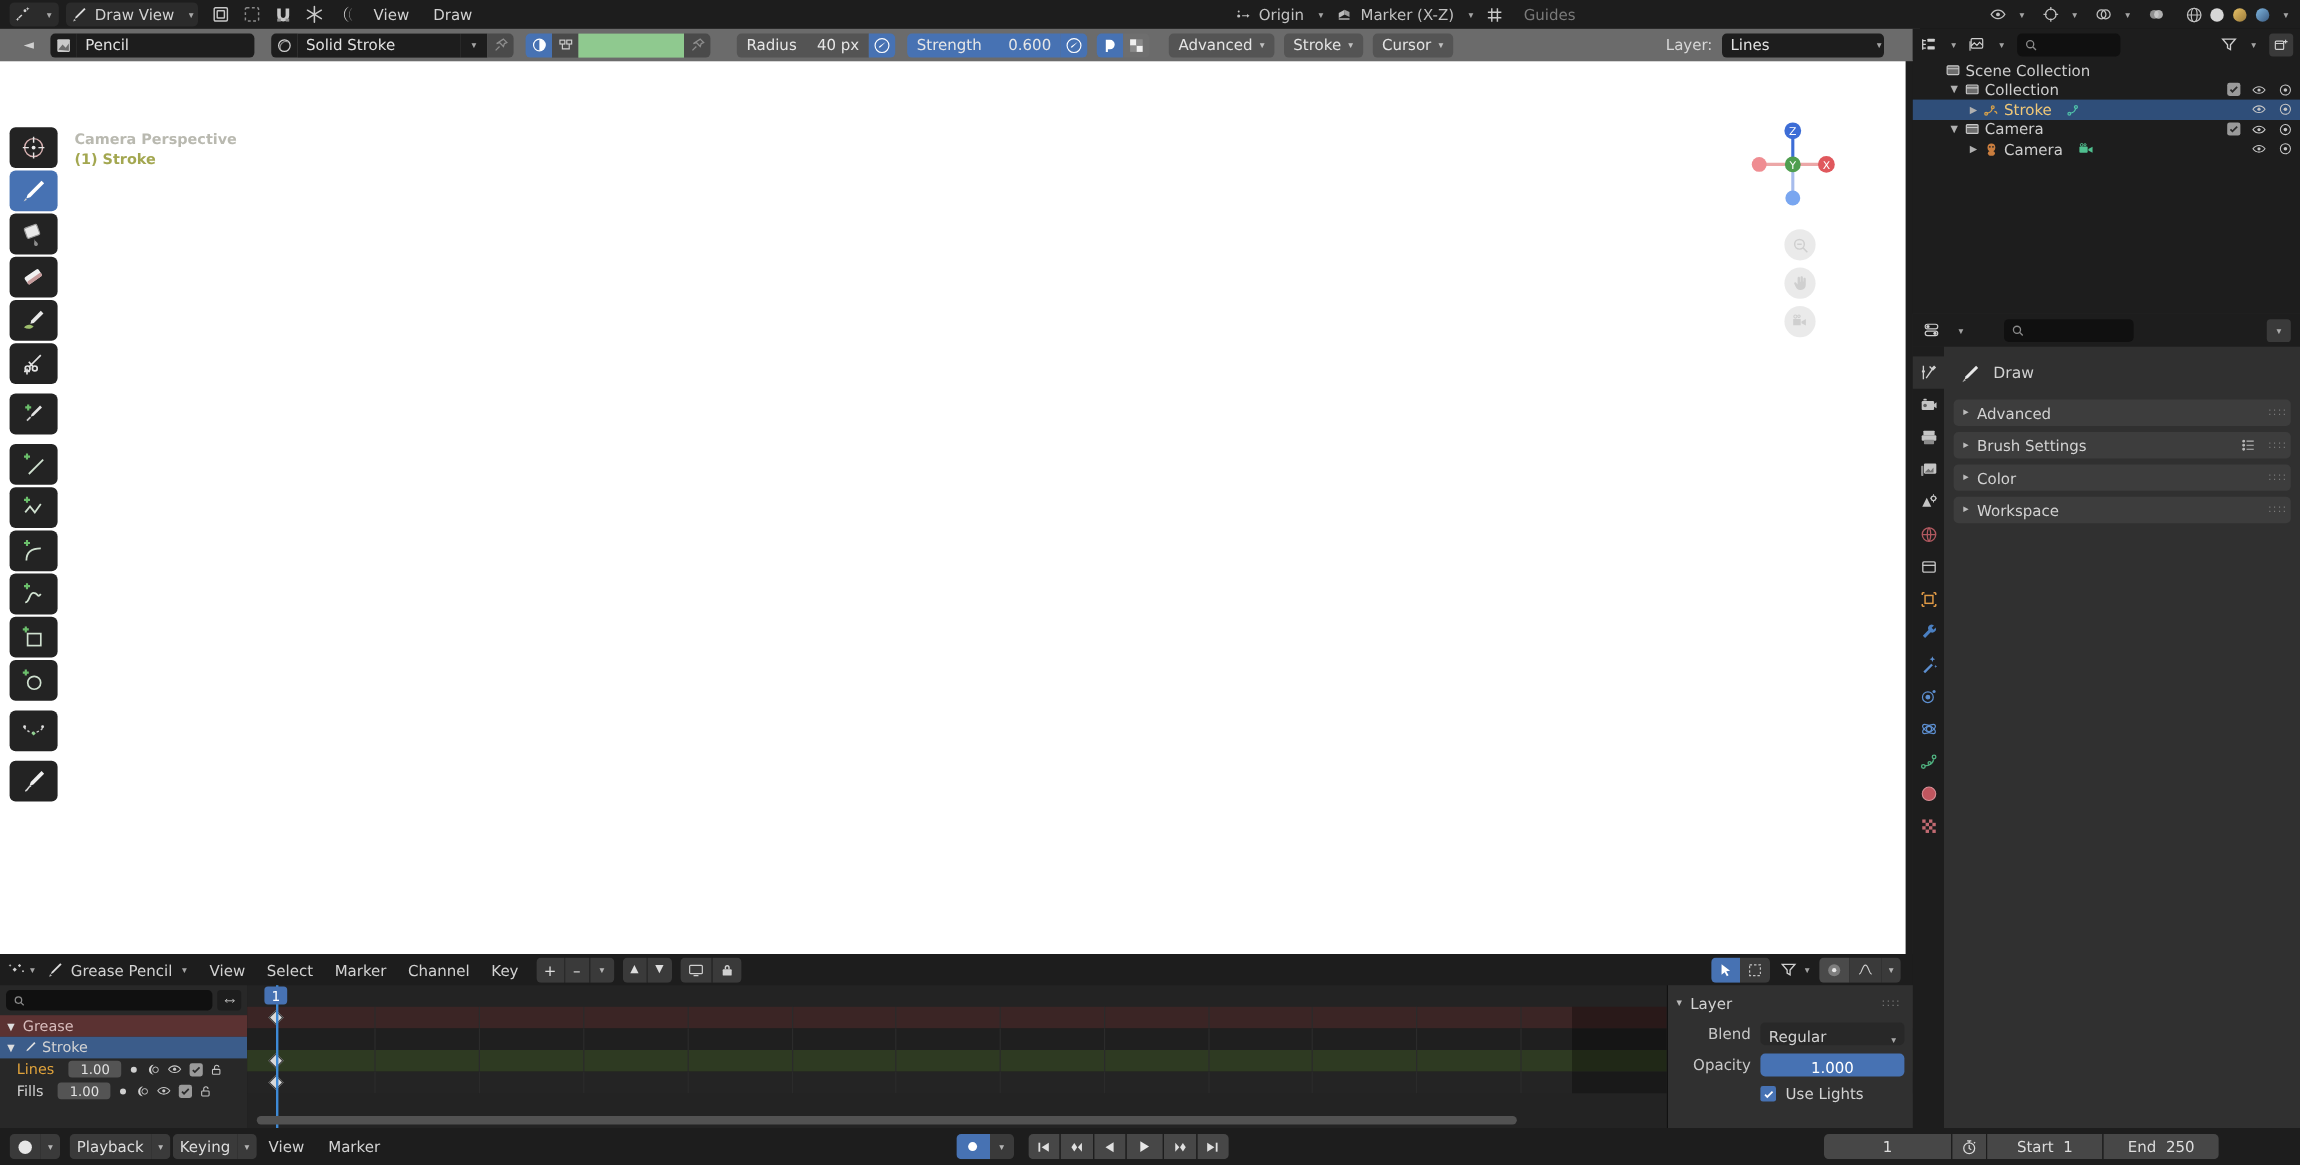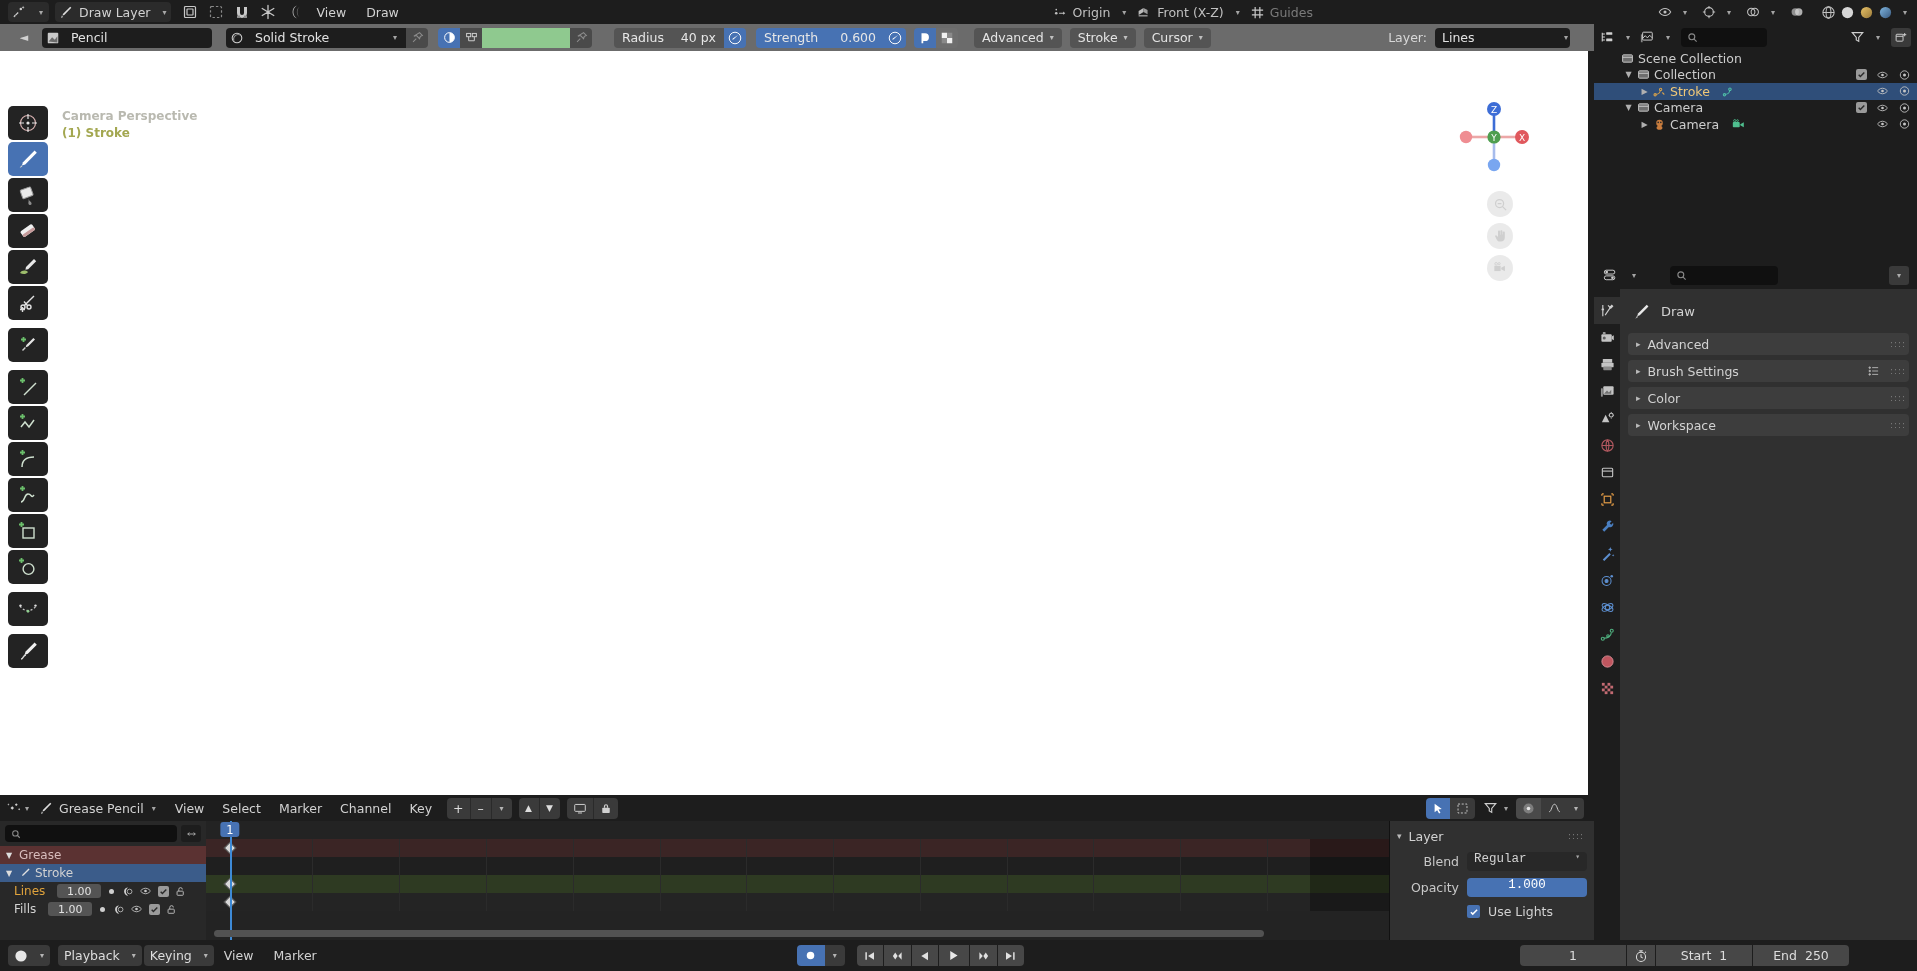--- a/index.html
+++ b/index.html
@@ -154,21 +154,21 @@
 
   
   #layerpanel {
     position: absolute; right: 0; top: 26px; width: 205px; bottom: 0;
     background: #303030; border-left: 1px solid #111;
   }
   #layerpanel .lp-inner { padding: 6px 7px; }
   .lp-hd { display: flex; align-items: center; gap: 7px; font-size: 12.5px; position: relative; height: 18px; }
   .lp-row { display: flex; align-items: center; gap: 8px; margin-top: 7px; font-size: 12.5px; }
   .lp-row .lp-lbl { width: 62px; text-align: right; color: #c8c8c8; }
-  .lp-val { flex: 1; height: 19px; border-radius: 4px; display: flex; align-items: flex-start; font-family: Liberation Mono, monospace; }
+  .lp-val { flex: 1; height: 19px; border-radius: 4px; display: flex; align-items: flex-end; }
   .lp-val.drop { background: #282828; padding: 0 7px; justify-content: space-between; }
   .lp-val.blue { background: #4772b3; justify-content: center; color: #fff; }
   .chkbox { width: 13px; height: 13px; border-radius: 2px; background: #4772b3; display:flex;align-items:center;justify-content:center; }
 
   
   #bottombar {
     position: absolute; left: 0; top: 940px; width: 1917px; height: 31px;
     background: #1d1d1d; display: flex; align-items: center; padding: 0 8px;
   }
   #bottombar .menu { padding: 0 10px; font-size: 12.5px; color: #d2d2d2; }
@@ -197,21 +197,21 @@
       </span>
       <span class="chev">▾</span>
     </div>
     <div class="modebox" style="padding-right:4px">
       <span class="icn">
         <svg width="14" height="14" viewBox="0 0 16 16">
             <path d="M12.8 1.9l1.3 1.3-8.1 8.1-2.1.8.8-2.1z" fill="#dcdcdc"></path>
             <path d="M3.2 12.1l-1 2.7 2.7-1z" fill="#b5b5b5"></path>
           </svg>
       </span>
-      <span>Draw Layer</span>
+      <span>Draw View</span>
       <span class="chev">▾</span>
     </div>
     <div class="tb-ico">
       <svg width="16" height="16" viewBox="0 0 16 16" fill="none" stroke="#c8c8c8" stroke-width="1.2">
           <rect x="2.5" y="2.5" width="11" height="11" rx="1"></rect>
           <rect x="5" y="5" width="6" height="6" rx=".5"></rect>
         </svg>
     </div>
     <div class="tb-ico">
       <svg width="16" height="16" viewBox="0 0 16 16" fill="none" stroke="#8a8a8a" stroke-width="1.2" stroke-dasharray="2.4 2">
@@ -253,24 +253,24 @@
       <span class="chev">▾</span>
     </div>
     <div class="row" style="gap:6px;margin-right:10px">
       <span class="icn">
         <svg width="15" height="13" viewBox="0 0 16 16">
             <path d="M2 11l6-3.5V2.5L2 6z" fill="#bdbdbd"></path>
             <path d="M2 11h11v2H2z" fill="#8d8d8d"></path>
             <path d="M8 7.5l5 2.6V5l-5-2.5z" fill="#9c9c9c"></path>
           </svg>
       </span>
-      <span class="lbl">Front (X-Z)</span>
+      <span class="lbl">Marker (X-Z)</span>
       <span class="chev">▾</span>
     </div>
-    <div class="row" style="gap:5px;margin-right:14px">
+    <div class="row" style="gap:17px;margin-right:14px">
       <span class="icn">
         <svg width="15" height="15" viewBox="0 0 16 16" stroke="#c8c8c8" stroke-width="1.3">
             <path d="M5.5 2v12M10.5 2v12M2 5.5h12M2 10.5h12"></path>
           </svg>
       </span>
       <span class="lbl" style="color:#7a7a7a">Guides</span>
     </div>
     <div style="flex:0 0 330px"></div>
     <div class="row" style="gap:4px;padding-right:10px">
       <span class="icn">

